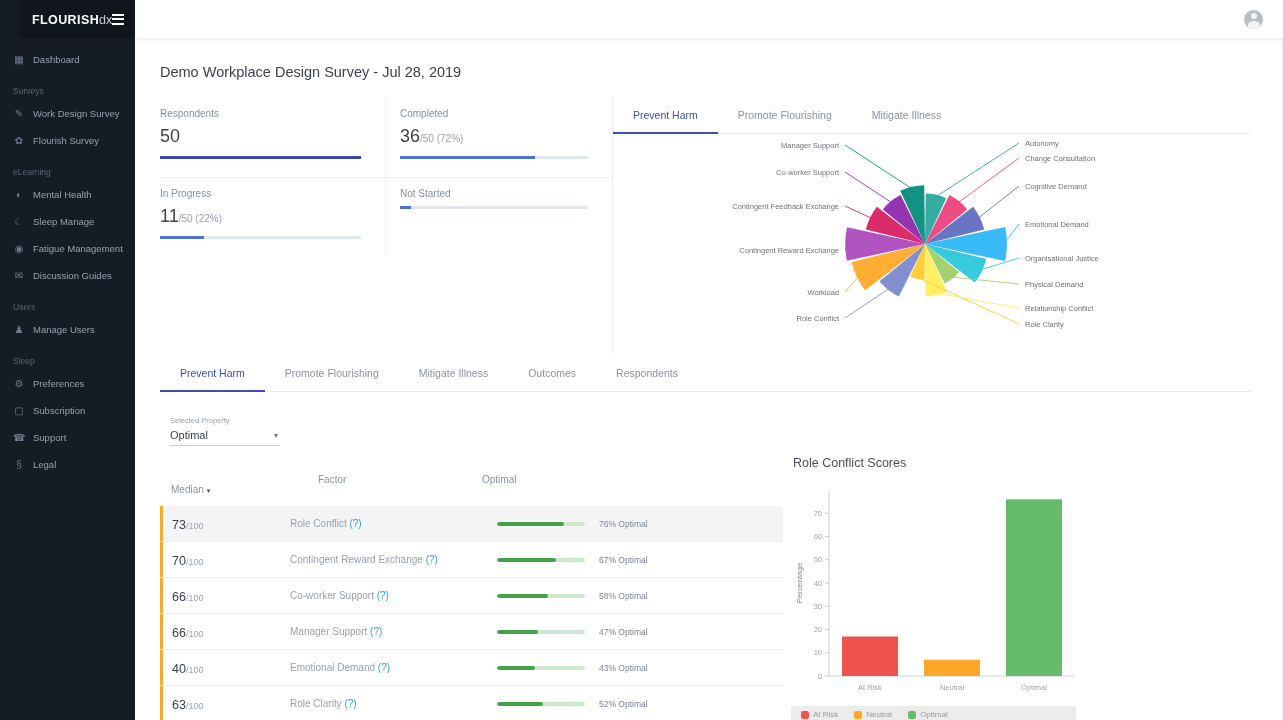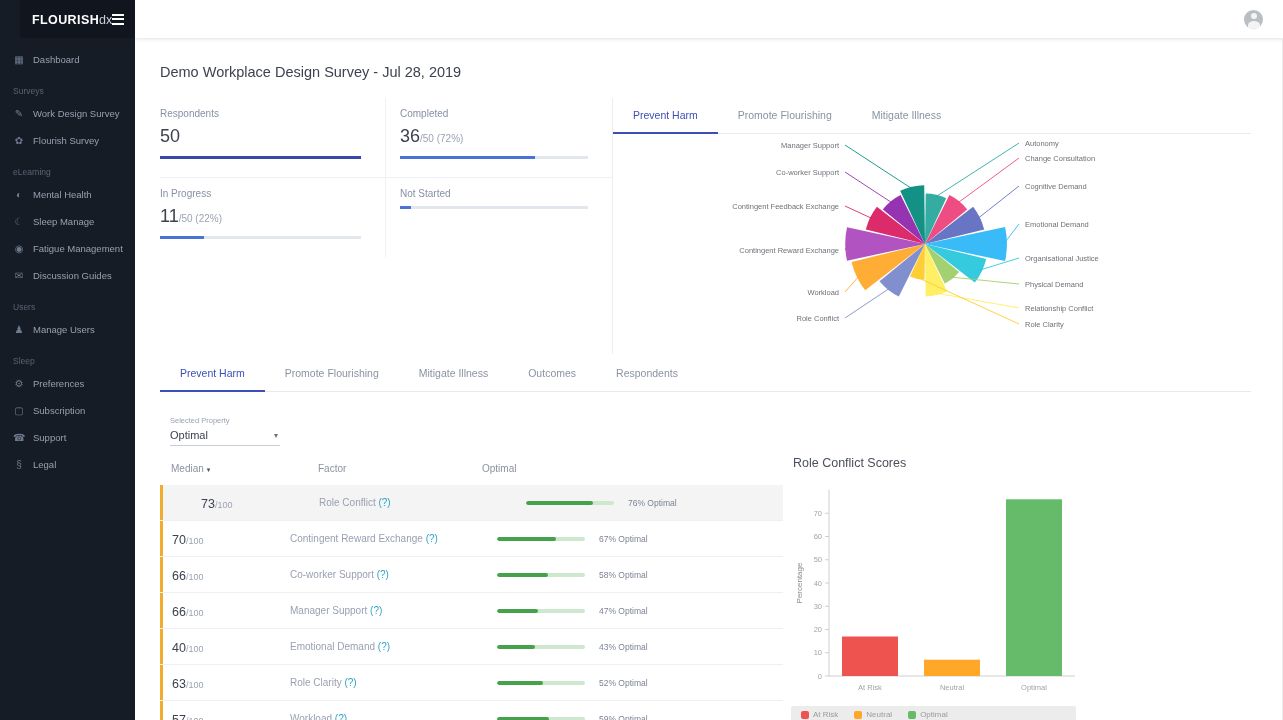--- a/index.html
+++ b/index.html
@@ -61,27 +61,27 @@
   .property-select { margin:24px 0 0 10px; width:110px; cursor:pointer; }
   .ps-label { font-size:7.5px; color:#9aa3b2; margin-bottom:2px; }
   .ps-value-row { display:flex; justify-content:space-between; align-items:center; border-bottom:1px solid #c8cdd6; padding:2px 2px 4px 0; }
   .ps-value { font-size:11px; color:#3d4250; }
   .caret { font-size:8px; color:#6b7280; }
 
   
   .bottom-section { display:flex; margin-top:10px; align-items:flex-start; }
   .factor-table { width:623px; flex-shrink:0; }
   .t-head { display:flex; align-items:center; padding:7px 0 11px; color:#8a93a2; font-size:10px; }
-  .th-median { width:130px; padding-left:11px; display:flex; align-items:flex-end; gap:3px; cursor:pointer; }
+  .th-median { width:130px; padding-left:11px; display:flex; align-items:flex-end; gap:3px; cursor:pointer;margin-top:21px; }
   .sort-icon { font-size:7px; color:#4a5058; }
   .th-factor { width:192px;padding-left:28px; }
   .th-optimal { flex:1; }
   .t-rows { }
   .trow { display:flex; align-items:center; height:36px; border-bottom:1px solid #efefef; position:relative; background:#fff; cursor:pointer; }
-  .trow.selected { background:#f4f4f5;padding-left:29px; }
+  .trow.selected { background:#f4f4f5; }
   .row-accent { position:absolute; left:0; top:0; bottom:0; width:3px; background:#f0ad2d; }
   .cell-median { width:130px; padding-left:12px; }
   .med-big { font-size:12.5px; color:#3d4250; }
   .med-small { font-size:9px; color:#9aa3b2; }
   .cell-factor { width:207px; font-size:10px; color:#9aa0b2; }
   .help { color:#2ea3c6; text-decoration:none; cursor:pointer; }
   .cell-bar { width:102px; }
   .opt-track { display:block; width:88px; height:4px; border-radius:2px; background:#cde8cf; overflow:hidden; }
   .opt-fill { display:block; height:100%; background:#46a24a; border-radius:2px; }
   .cell-optimal { font-size:8.5px; color:#7c8494; }

